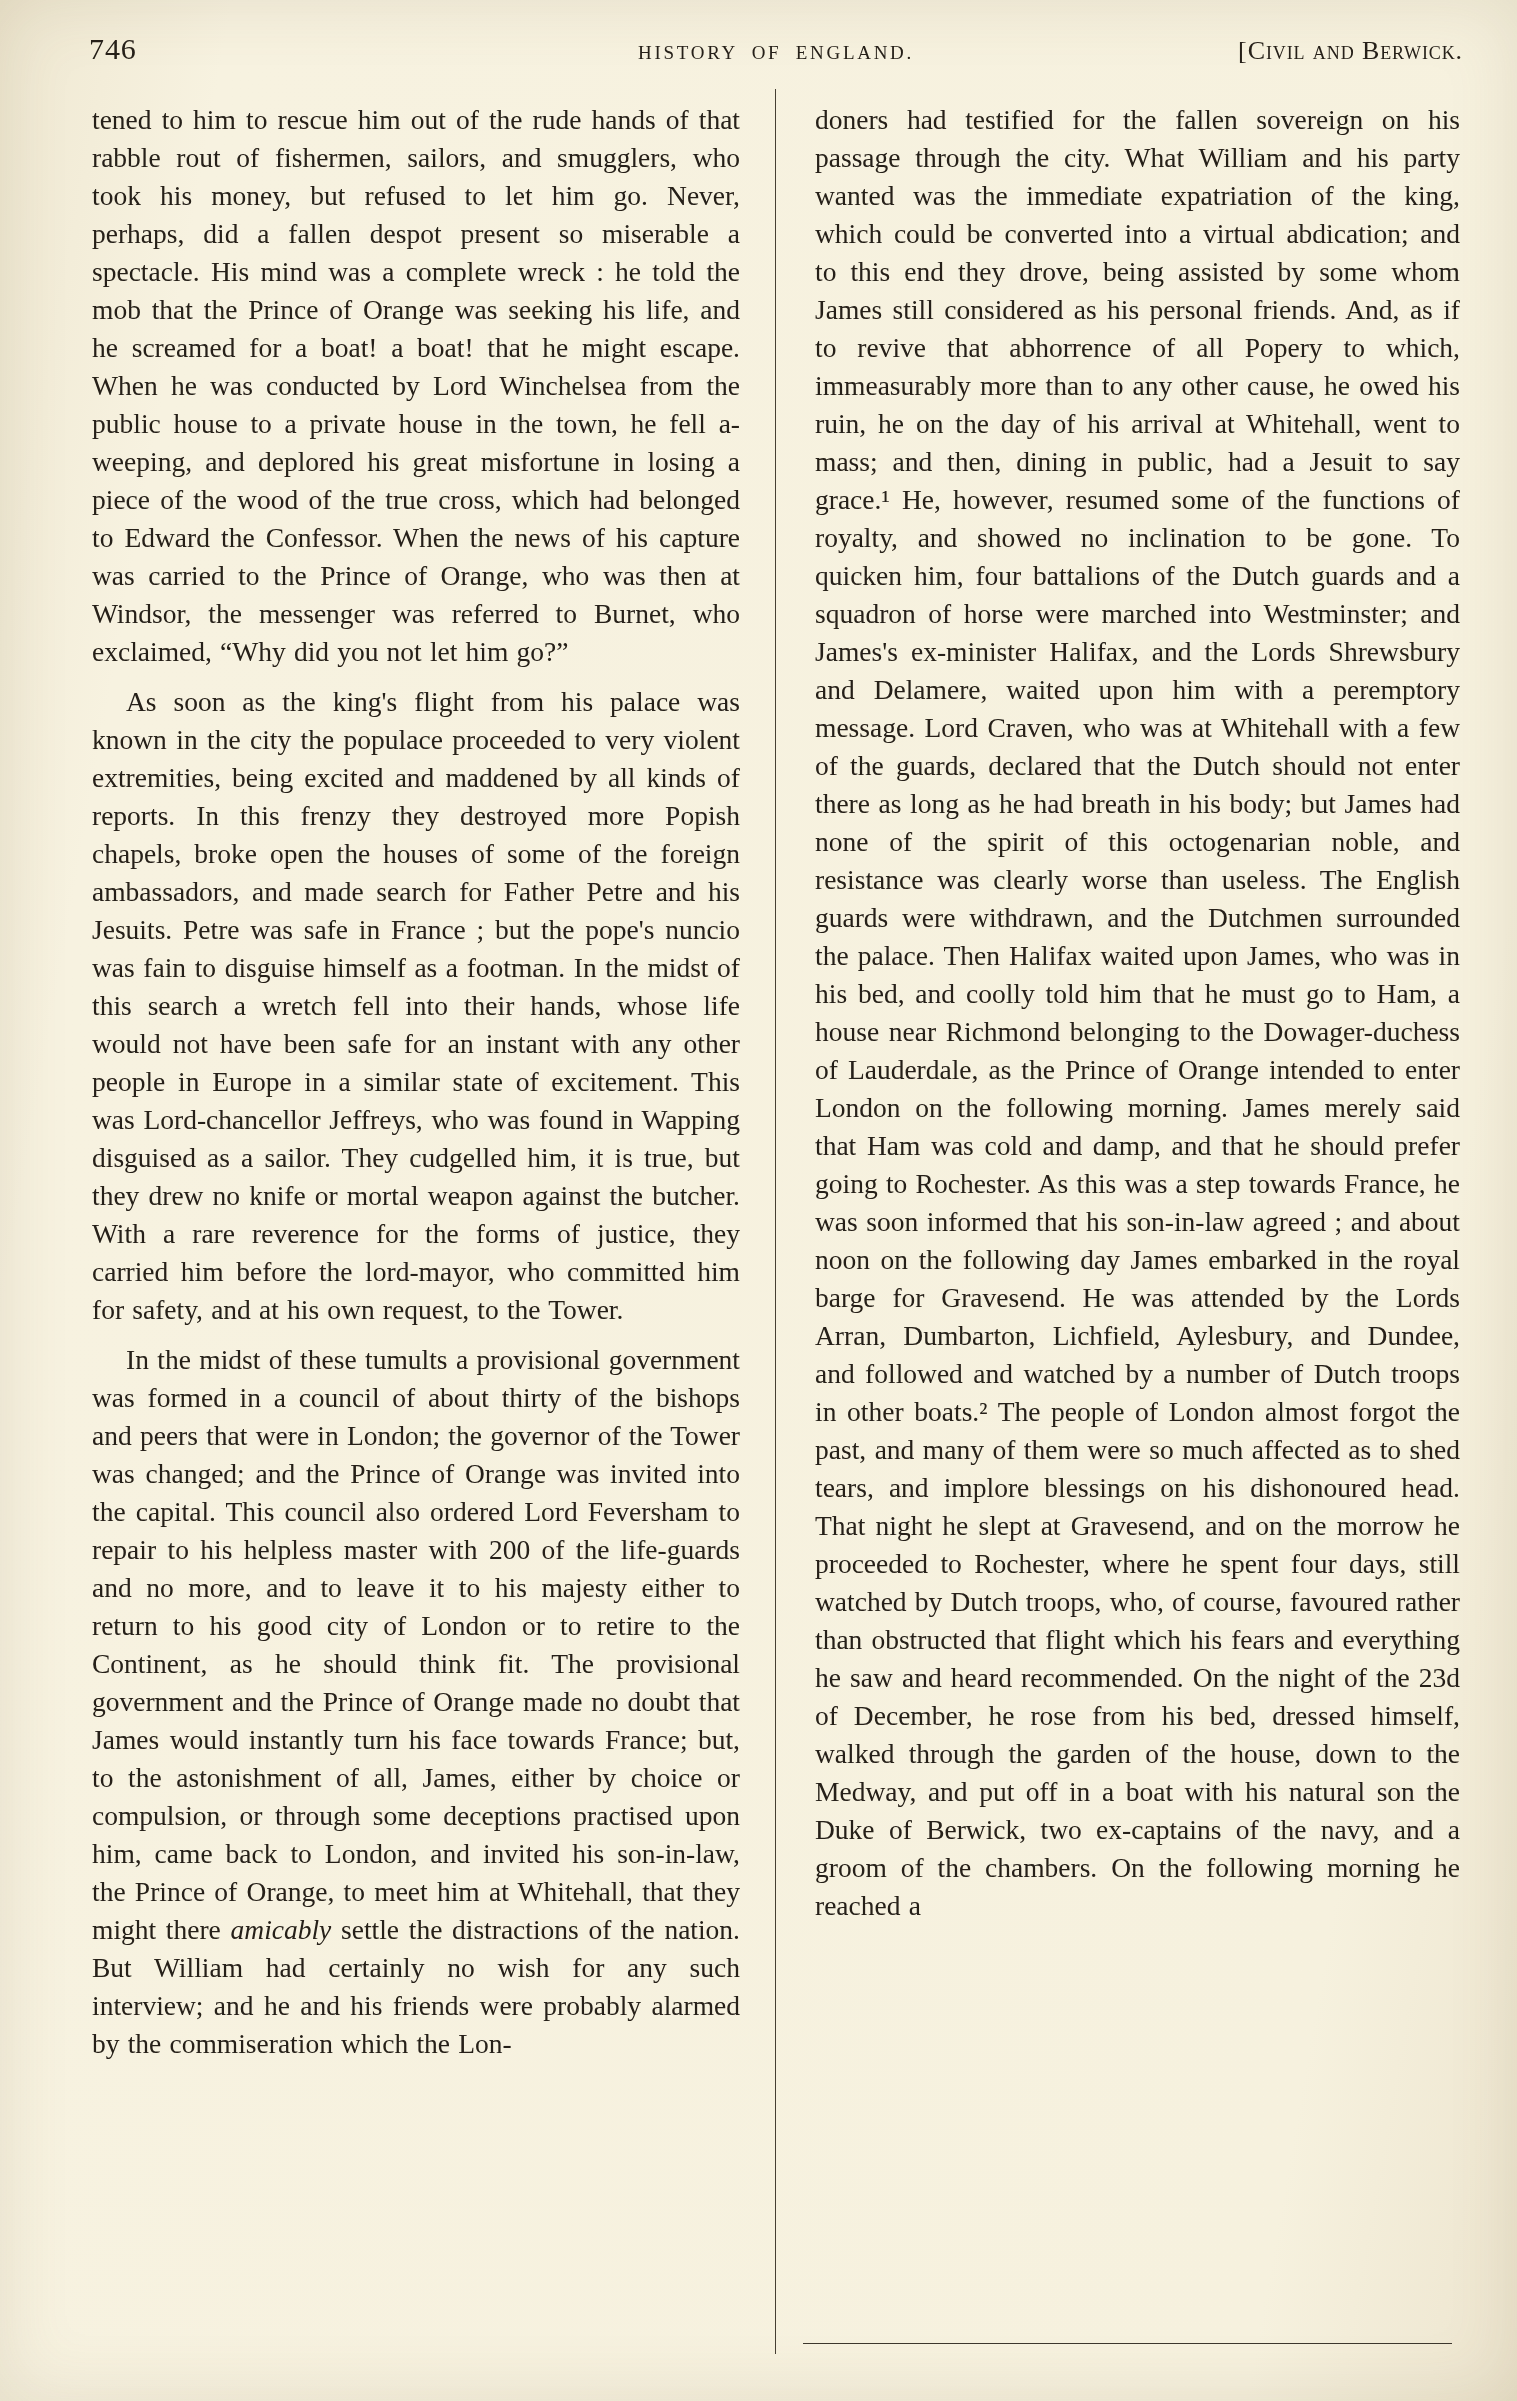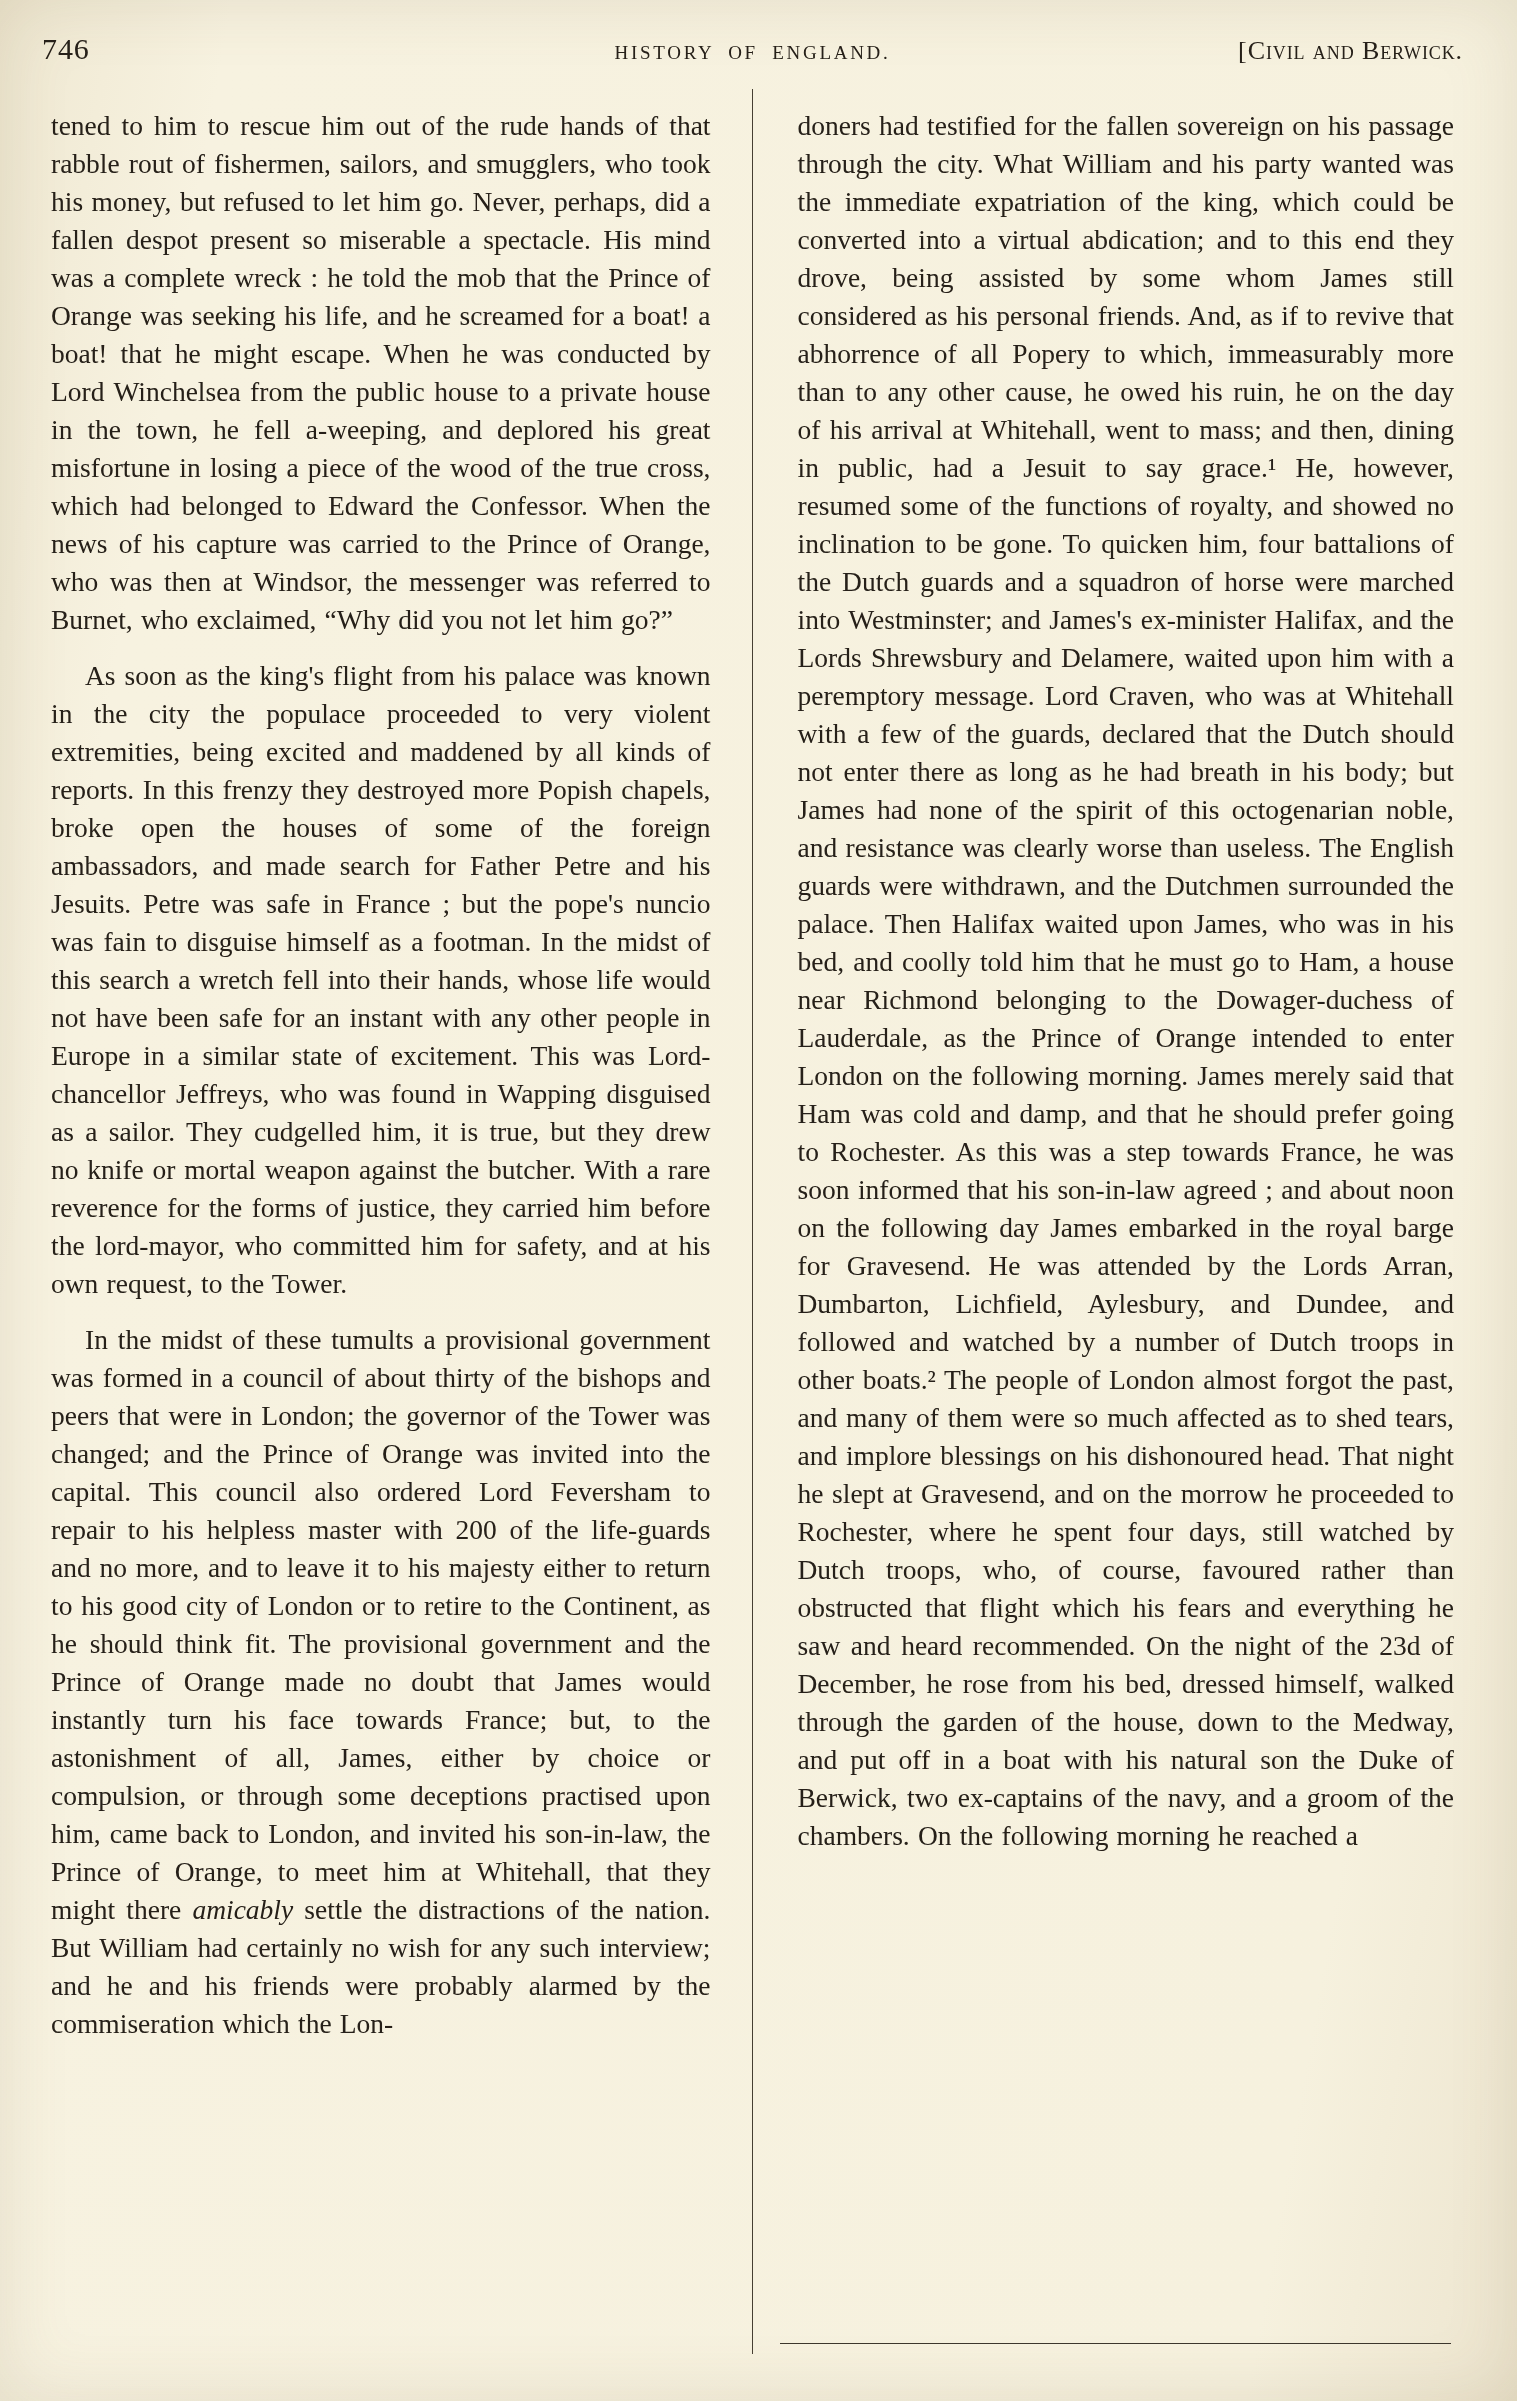--- a/index.html
+++ b/index.html
@@ -4,21 +4,21 @@
 <style>
   html,body{margin:0;padding:0;}
   body{
     width:1518px;height:2401px;
     background:#e9e2cc;
     font-family:"Liberation Serif", serif;
   }
   .page{
     box-sizing:border-box;
     width:1518px;height:2401px;
-    padding:27px 46px 30px 33px;
+    padding:27px 46px 30px 80px;
     background:linear-gradient(100deg,#efe8d2,#f7f2e0 12%,#f6f1de 86%,#ede5cf);
     box-shadow:inset 0 0 71px rgba(110,90,50,0.14);
     color:#262019;
     overflow:hidden;
   }
   .header{
     display:flex;align-items:baseline;
     padding:5.3px 9px 0 9px;
   }
   .header .side{flex:1;}
@@ -28,21 +28,21 @@
   .body{
     display:flex;
     margin-top:23px;
     height:2265px;
     overflow:hidden;
   }
   .col{width:50%;box-sizing:border-box;}
   .col-left{padding-right:23px;border-right:1.8px solid #463f33;}
   .col-right{padding-left:27px;display:flex;flex-direction:column;}
   .col p{
-    margin:18px;
+    margin:12px;
     font-size:27.5px;
     line-height:38px;
     text-align:justify;
     word-spacing:1.3px;
   }
   .col p.indent{text-indent:34px;}
   .footnote-rule{
     margin-top:auto;
     margin-bottom:10.6px;
     width:97%;

